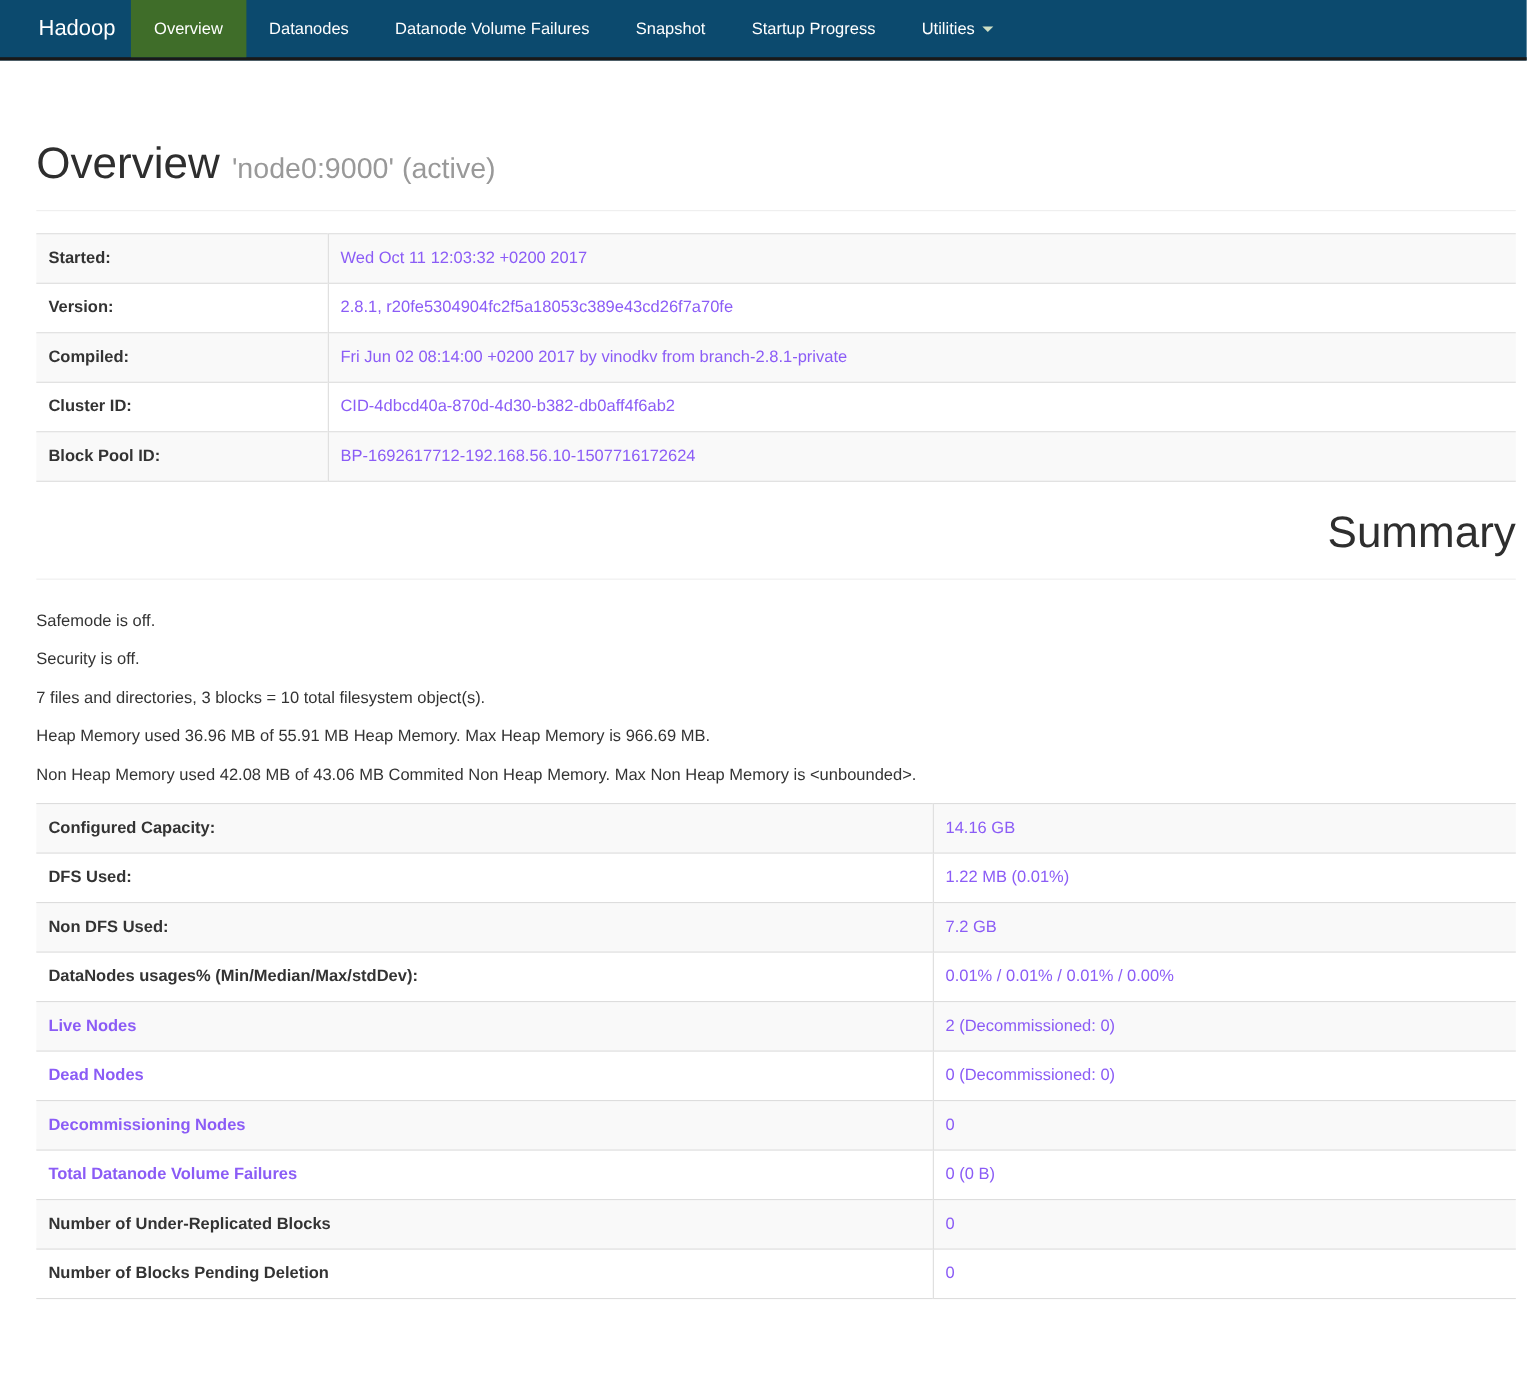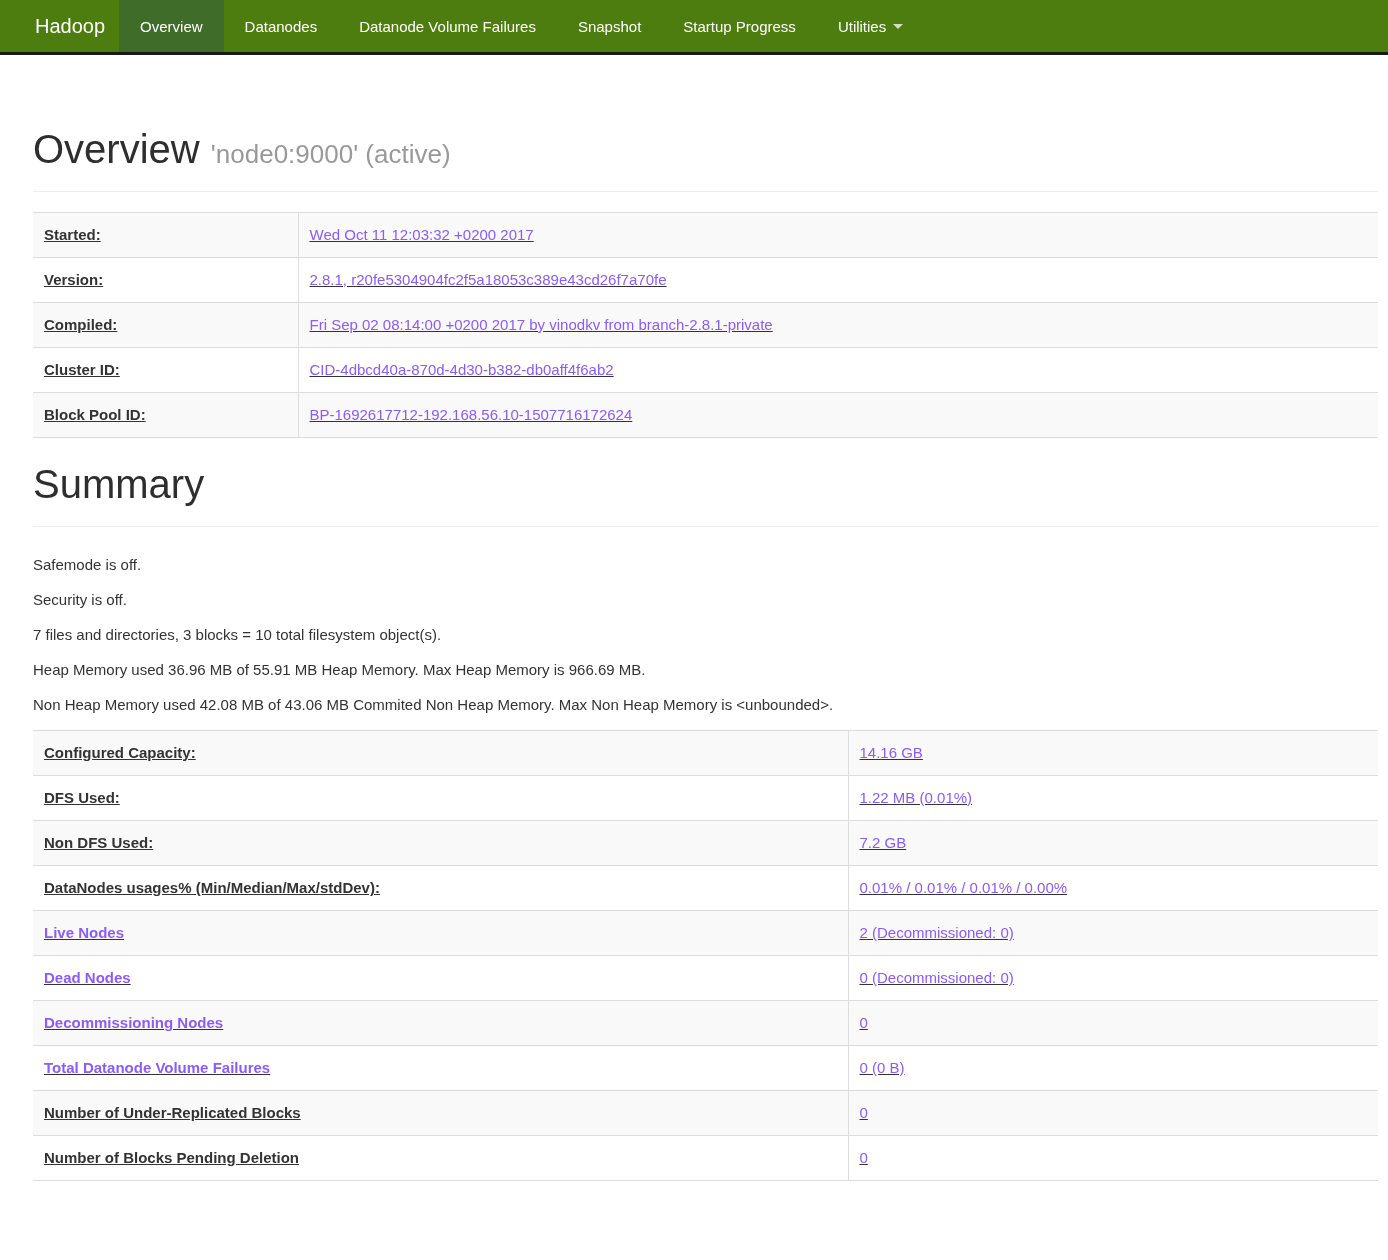--- a/index.html
+++ b/index.html
@@ -9,21 +9,21 @@
     overflow: hidden;
     background: #fff;
     color: #333;
     font-family: "Liberation Sans", sans-serif;
     font-size: 15px;
   }
 
   
   .navbar {
     height: 55px;
-    background: #4d7c0f;
+    background: #0c4a6e;
     border-bottom: 3px solid #191919;
     display: flex;
     align-items: stretch;
     white-space: nowrap;
   }
   .brand {
     display: flex;
     align-items: center;
     padding: 0 14px 0 35px;
     color: #fff;
@@ -60,39 +60,38 @@
   .container { padding: 0 10px 0 33px; }
 
   h1 {
     font-size: 40px;
     font-weight: 400;
     color: #2e2e2e;
     margin: 0 0 10px 0;
     line-height: 1.1;
   }
   h1.page-title { margin-top: 72px; }
-  h1.section-title { margin-top: 24px; }
+  h1.section-title { margin-top: 24px; text-align: right; }
   h1 .subtitle {
     font-size: 26px;
     color: #999;
     font-weight: 400;
   }
   hr {
     border: none;
     border-top: 1px solid #eee;
     margin: 20px 0;
   }
   hr.below-summary { margin-bottom: 28px; }
 
   
   table {
     width: 100%;
     border-collapse: collapse;
     margin-bottom: 20px;
-    text-decoration: underline;
   }
   tr { border-top: 1px solid #ddd; }
   table { border-bottom: 1px solid #ddd; }
   tbody tr:nth-child(odd) { background: #f9f9f9; }
   th, td {
     text-align: left;
     vertical-align: top;
     padding: 12px 11px;
     line-height: 20px;
     font-size: 15px;
@@ -166,21 +165,21 @@
           <td class="row-value">Wed Oct 11 12:03:32 +0200 2017</td>
         </tr>
 
         <tr class="table-row">
           <th class="row-label">Version:</th>
           <td class="row-value">2.8.1, r20fe5304904fc2f5a18053c389e43cd26f7a70fe</td>
         </tr>
 
         <tr class="table-row">
           <th class="row-label">Compiled:</th>
-          <td class="row-value">Fri Sep 02 08:14:00 +0200 2017 by vinodkv from branch-2.8.1-private</td>
+          <td class="row-value">Fri Jun 02 08:14:00 +0200 2017 by vinodkv from branch-2.8.1-private</td>
         </tr>
 
         <tr class="table-row">
           <th class="row-label">Cluster ID:</th>
           <td class="row-value">CID-4dbcd40a-870d-4d30-b382-db0aff4f6ab2</td>
         </tr>
 
         <tr class="table-row">
           <th class="row-label">Block Pool ID:</th>
           <td class="row-value">BP-1692617712-192.168.56.10-1507716172624</td>

